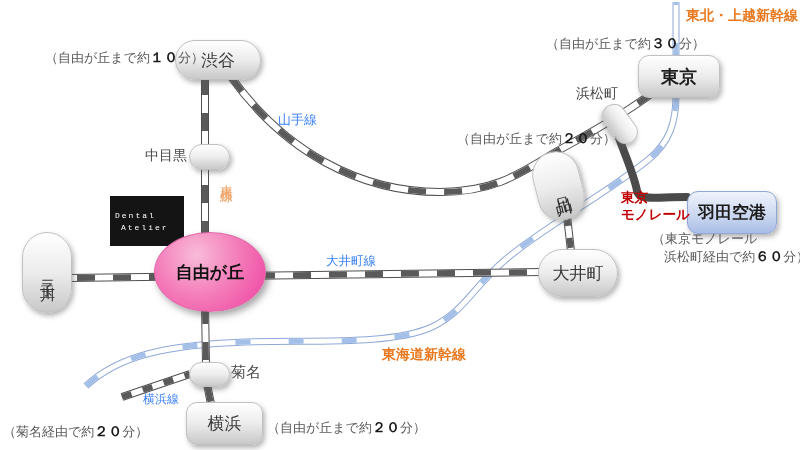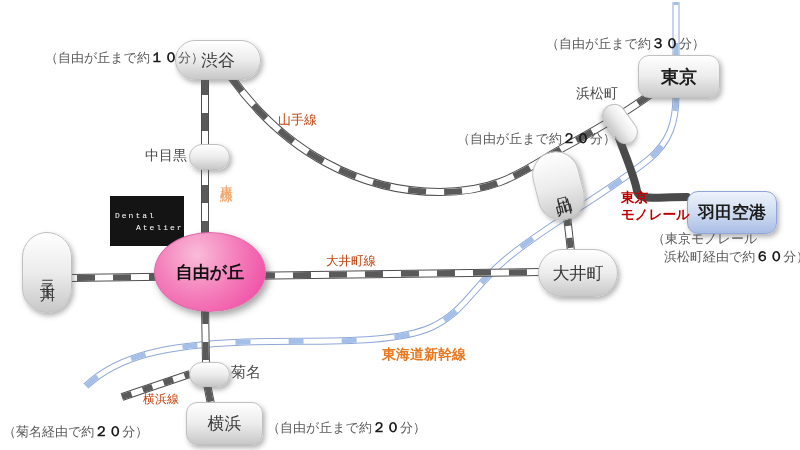--- a/index.html
+++ b/index.html
@@ -30,34 +30,34 @@
   #st-jiyugaoka{border-radius:50%;
       background:radial-gradient(circle at 38% 28%,#f9bcd8 0%,#f47fbb 45%,#ee3f9e 100%);
       border:1px solid #e06aaa;box-shadow:3px 4px 7px rgba(80,80,80,.5);
       font-weight:bold;color:#111;font-size:17px;}
   #st-haneda{background:linear-gradient(180deg,#eef3fb 0%,#ccd9f0 55%,#a9bde6 100%);
       border:1px solid #90a6d6;}
 
   
   .lbl{position:absolute;z-index:4;white-space:nowrap;}
   .st-label{color:#4a4a4a;font-size:14px;}
-  .line-lbl{color:#c2410c;font-size:13px;}
+  .line-lbl{color:#3b82f6;font-size:13px;}
   .line-lbl-v{color:#F0A468;font-size:13px;writing-mode:vertical-rl;text-orientation:upright;
               letter-spacing:3px;}
   .shink-lbl{color:#E8791F;font-size:14px;font-weight:bold;}
   .mono-lbl{color:#C00000;font-size:13.5px;font-weight:bold;line-height:17px;}
   .ann{color:#595959;font-size:13px;}
   .ann .num{font-weight:bold;color:#1a1a1a;font-size:14px;}
 
   
   #logo{position:absolute;left:110px;top:196px;width:74px;height:50px;background:#141414;
         z-index:3;color:#fff;font-family:"Liberation Mono","DejaVu Sans Mono",monospace;
         font-size:8px;letter-spacing:2px;line-height:12px;padding-top:14px;box-sizing:border-box;}
   #logo .l1{padding-left:5px;}
-  #logo .l2{padding-left:26px;}
+  #logo .l2{padding-left:11px;}
 </style>
 </head>
 <body>
 
 <div id="map">
 
   <svg id="rails" width="800" height="450" viewBox="0 0 800 450">
 
     <g>
       <path class="blue-casing" d="M 86,386 C 118,356 165,345 245,342 C 318,340 392,345 432,327 C 465,311 472,288 505,260 C 545,226 600,198 648,160 C 670,142 676,122 676,95 L 676,2"></path>
@@ -127,20 +127,21 @@
 
   <div class="st rrect bold" style="left:638px;top:55px;width:80px;height:41px;font-size:18px;">東京</div>
 
   <div class="st rrect bold" id="st-haneda" style="left:687px;top:180px;width:88px;height:41px;font-size:17px;margin-top:11px;">羽田空港</div>
 
   <div class="lbl line-lbl" style="left:278px;top:111px;">山手線</div>
   <div class="lbl line-lbl-v" style="left:217px;top:174px;">東横線</div>
   <div class="lbl line-lbl" style="left:326px;top:253px;font-size:12.5px;">大井町線</div>
   <div class="lbl line-lbl" style="left:143px;top:391px;font-size:12px;">横浜線</div>
   <div class="lbl shink-lbl" style="left:382px;top:346px;">東海道新幹線</div>
+  <div class="lbl shink-lbl" style="left:686px;top:7px;">東北・上越新幹線</div>
   <div class="lbl mono-lbl" style="left:621px;top:189px;">
     <div>東京</div>
     <div>モノレール</div>
   </div>
 
   <div class="lbl ann" style="left:45px;top:49px;">
     <span>（自由が丘まで約</span><span class="num">１０</span><span>分）</span>
   </div>
 
   <div class="lbl ann" style="left:546px;top:35px;">

